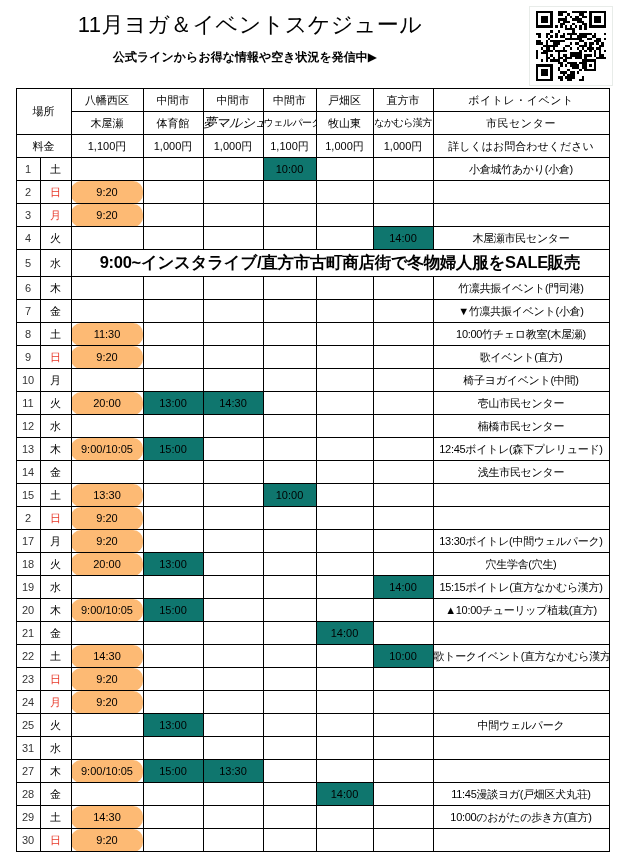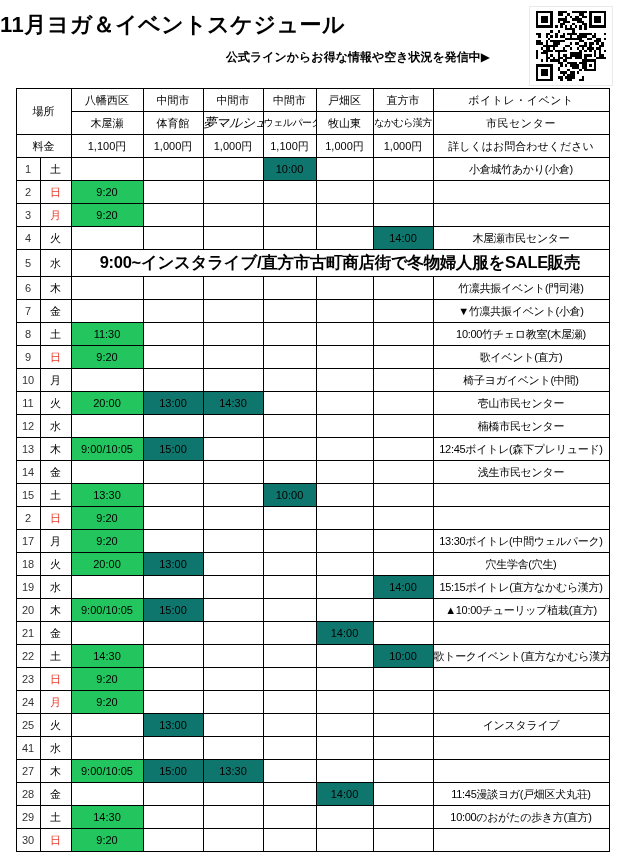--- a/index.html
+++ b/index.html
@@ -24,31 +24,32 @@
   
   .head {
     position: relative;
     height: 88px;
   }
   .title {
     position: absolute;
     left: 0;
     top: 10px;
     width: 500px;
+    text-align: center;
     font-size: 22px;
-    font-weight: bold;
+    font-weight: normal;
     letter-spacing: 0.5px;
     white-space: nowrap;
   }
   .subtitle {
     position: absolute;
     left: 0;
     top: 49px;
     width: 490px;
-    text-align: right;
+    text-align: center;
     font-size: 12px;
     font-weight: bold;
     white-space: nowrap;
   }
   .qr-wrap {
     position: absolute;
     right: 12px;
     top: 6px;
     width: 84px;
     height: 80px;
@@ -108,21 +109,21 @@
   
   td.num { font-size: 10.5px; color: #333; }
   td.dow { font-size: 11px; }
   td.dow.red { color: #e8392a; }
   td.time { font-size: 11px; }
   td.ev {
     font-size: 10px;
     letter-spacing: -0.3px;
   }
 
-  .bg-yellow { background: #22c55e; }
+  .bg-yellow { background: #fdba74; border-radius: 10px; }
   .bg-pink   { background: #0f766e; }
 
   tr.banner td.banner-cell {
     font-size: 16.5px;
     font-weight: bold;
     letter-spacing: -0.3px;
     height: 26px;
   }
 </style>
 </head>
@@ -834,24 +835,24 @@
         </tr>
         <tr>
           <td class="num">25</td>
           <td class="dow">火</td>
           <td class="time"></td>
           <td class="time bg-pink">13:00</td>
           <td class="time"></td>
           <td class="time"></td>
           <td class="time"></td>
           <td class="time"></td>
-          <td class="ev">インスタライブ</td>
-        </tr>
-        <tr>
-          <td class="num">41</td>
+          <td class="ev">中間ウェルパーク</td>
+        </tr>
+        <tr>
+          <td class="num">31</td>
           <td class="dow">水</td>
           <td class="time"></td>
           <td class="time"></td>
           <td class="time"></td>
           <td class="time"></td>
           <td class="time"></td>
           <td class="time"></td>
           <td class="ev"></td>
         </tr>
         <tr>

